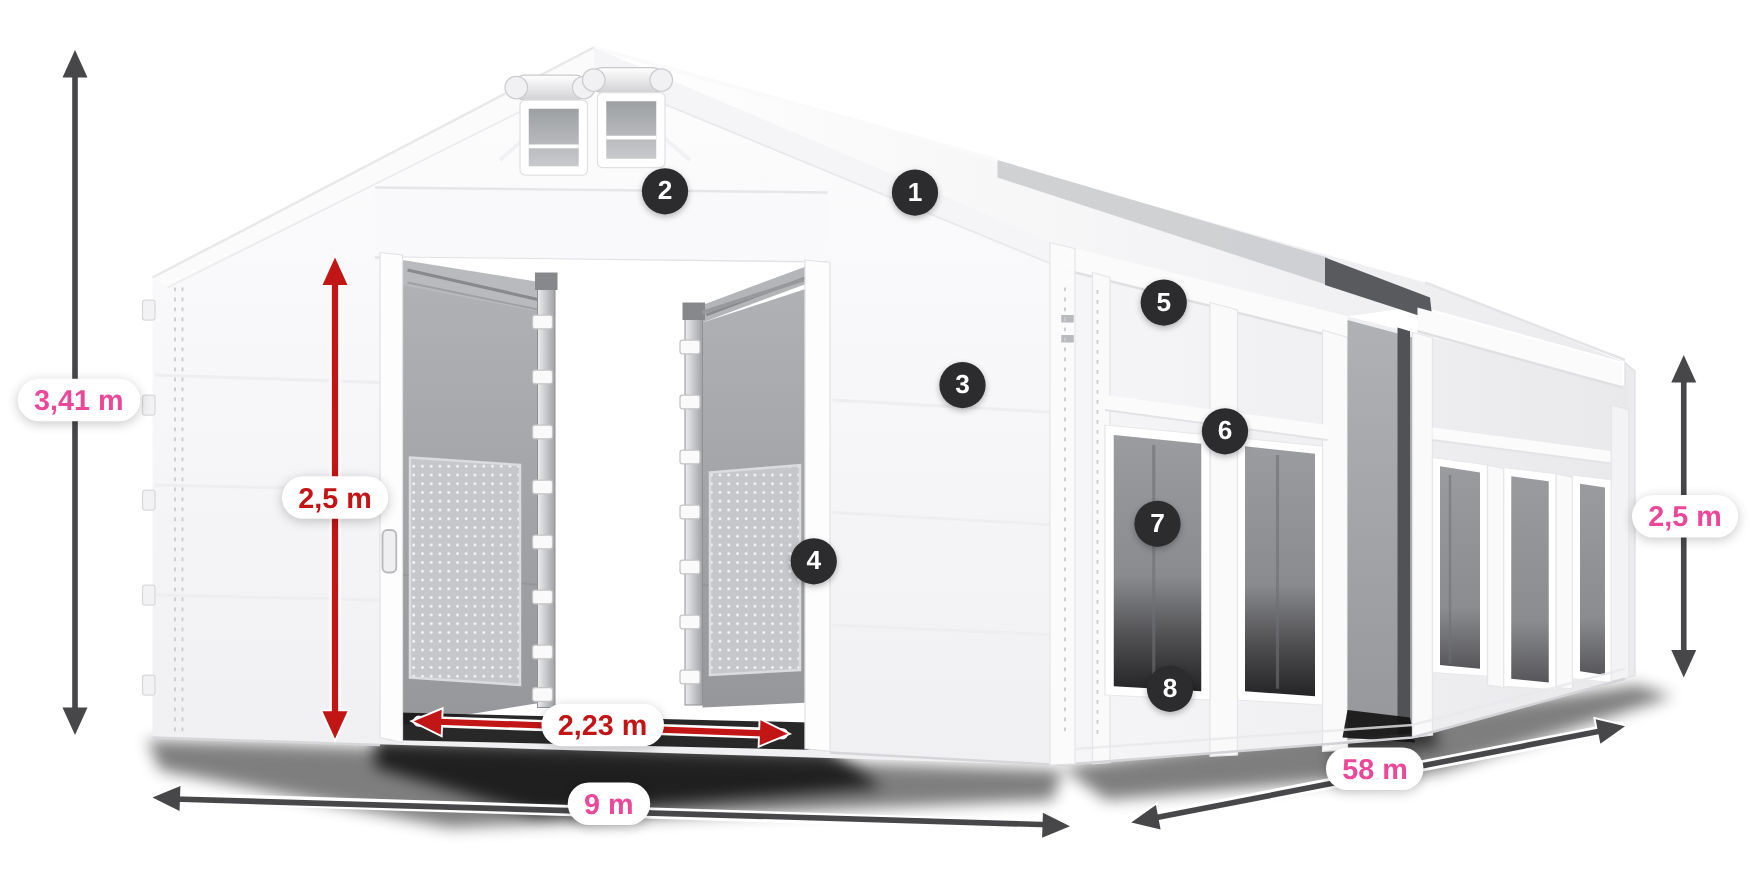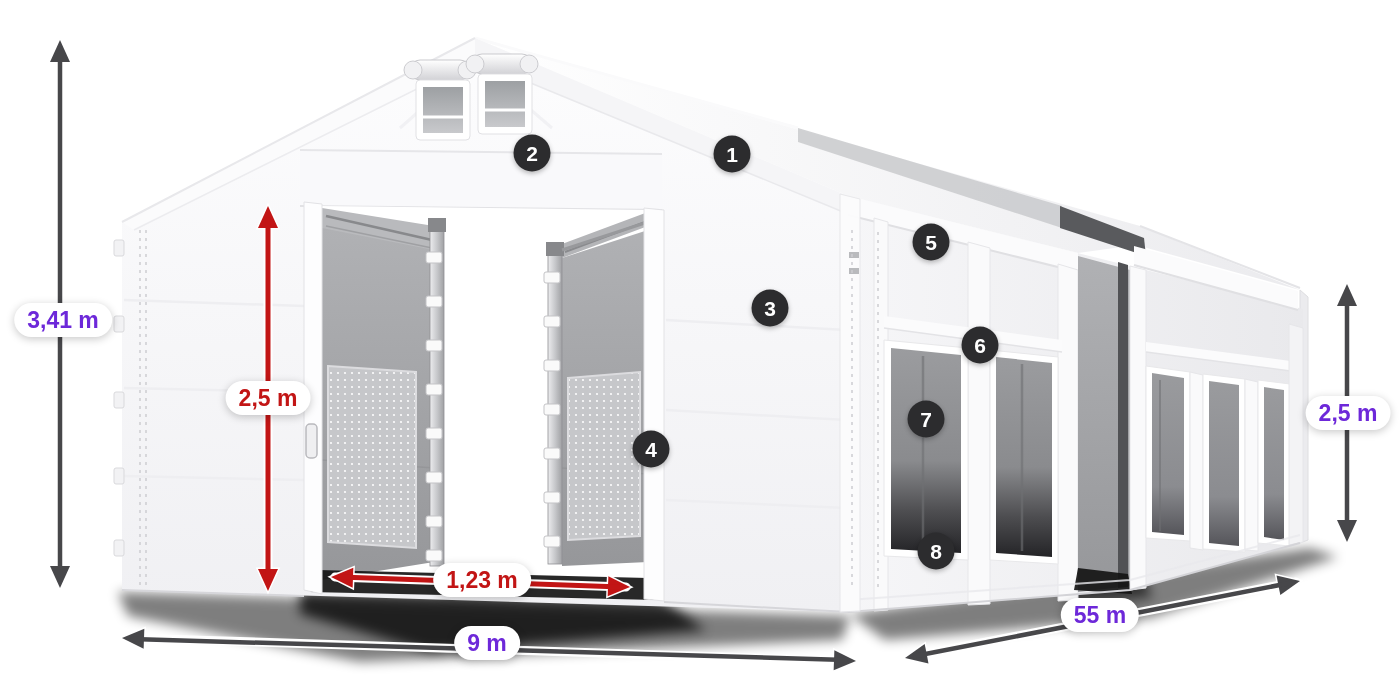--- a/index.html
+++ b/index.html
@@ -15,21 +15,21 @@
     transform:translate(-50%,-50%);
     box-shadow:0 2px 5px rgba(0,0,0,.28);
     user-select:none;cursor:pointer;
   }
   .pill{
     position:absolute;background:#fff;border-radius:20px;
     padding:3px 13px;font-weight:bold;font-size:23px;line-height:28px;
     transform:translate(-50%,-50%);white-space:nowrap;
     box-shadow:0 2px 9px rgba(0,0,0,.22);
   }
-  .pill.gray{color:#6d28d9;}
+  .pill.gray{color:#ec4899;}
   .pill.red{color:#c21515;}
 </style>
 </head>
 <body>
 
 <div class="stage">
 
 <svg width="1400" height="700" viewBox="0 0 1400 700">
   <defs>
     <filter id="soft" x="-40%" y="-40%" width="180%" height="180%">
@@ -315,18 +315,18 @@
 <div class="badge" style="left:532px;top:153px">2</div>
 <div class="badge" style="left:770px;top:308px">3</div>
 <div class="badge" style="left:651px;top:449px">4</div>
 <div class="badge" style="left:931px;top:242px">5</div>
 <div class="badge" style="left:980px;top:345px">6</div>
 <div class="badge" style="left:926px;top:419px">7</div>
 <div class="badge" style="left:936px;top:551px">8</div>
 
 <div class="pill gray" style="left:63px;top:320px">3,41 m</div>
 <div class="pill red" style="left:268px;top:398px">2,5 m</div>
-<div class="pill red" style="left:482px;top:580px">1,23 m</div>
+<div class="pill red" style="left:482px;top:580px">2,23 m</div>
 <div class="pill gray" style="left:487px;top:643px">9 m</div>
-<div class="pill gray" style="left:1100px;top:615px">55 m</div>
+<div class="pill gray" style="left:1100px;top:615px">58 m</div>
 <div class="pill gray" style="left:1348px;top:413px">2,5 m</div>
 
 </div>
 
 </body></html>

